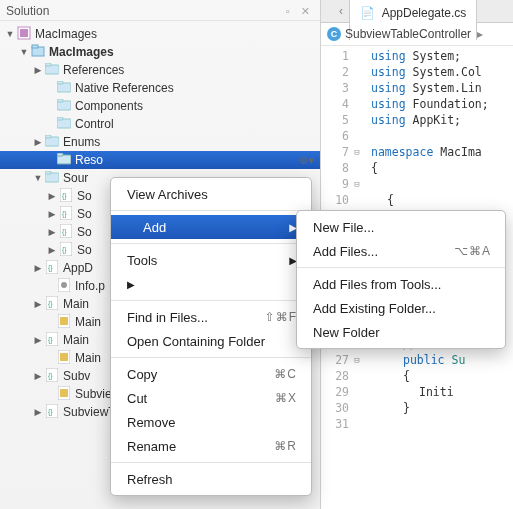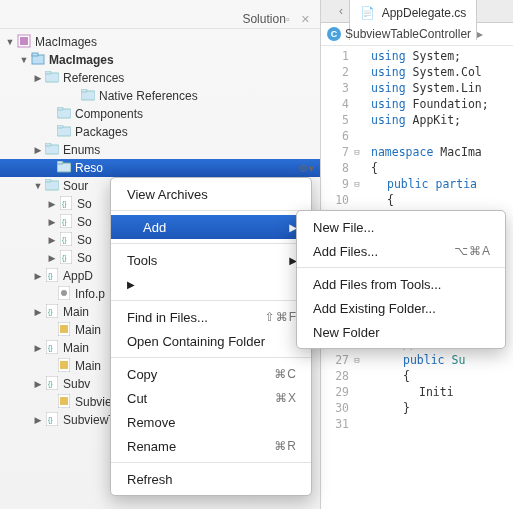--- a/index.html
+++ b/index.html
@@ -15,26 +15,26 @@
   }
   .sidebar {
     position: absolute;
     left: 0; top: 0;
     width: 320px;
     height: 509px;
     background: linear-gradient(#f7f7f7, #f2f2f2);
     border-right: 1px solid #d0d0d0;
   }
   .pad-header {
-    padding: 12px 6px 2px 6px;
+    padding: 4px 6px 2px 6px;
     color: #555;
     font-size: 12px;
     display: flex;
     align-items: center;
-    justify-content: flex-end;
+    justify-content: space-between;
     border-bottom: 1px solid #e3e3e3;
   }
   .pad-header .right-icons { color:#aaa; letter-spacing:4px; font-size:11px;}
   .tree {
     padding-top: 4px;
   }
   .row {
     display: flex;
     align-items: center;
     height: 18px;
@@ -205,21 +205,21 @@
     </div>
 
     <div class="row" style="padding-left:32px">
       <span class="tw">▶</span>
       <span class="icon"><svg width="14" height="12">
             <rect x="0" y="2" width="14" height="9" rx="1" fill="#cfe6f5" stroke="#9cc"></rect>
             <rect x="0" y="0" width="6" height="3" rx="1" fill="#cfe6f5" stroke="#9cc"></rect>
           </svg></span>
       <span class="lbl">References</span>
     </div>
-    <div class="row" style="padding-left:68px">
+    <div class="row" style="padding-left:44px">
       <span class="tw"></span>
       <span class="icon"><svg width="14" height="12">
             <rect x="0" y="2" width="14" height="9" rx="1" fill="#cfe6f5" stroke="#9cc"></rect>
             <rect x="0" y="0" width="6" height="3" rx="1" fill="#cfe6f5" stroke="#9cc"></rect>
           </svg></span>
       <span class="lbl">Native References</span>
     </div>
     <div class="row" style="padding-left:44px">
       <span class="tw"></span>
       <span class="icon"><svg width="14" height="12">
@@ -227,21 +227,21 @@
             <rect x="0" y="0" width="6" height="3" rx="1" fill="#cfe6f5" stroke="#9cc"></rect>
           </svg></span>
       <span class="lbl">Components</span>
     </div>
     <div class="row" style="padding-left:44px">
       <span class="tw"></span>
       <span class="icon"><svg width="14" height="12">
             <rect x="0" y="2" width="14" height="9" rx="1" fill="#cfe6f5" stroke="#9cc"></rect>
             <rect x="0" y="0" width="6" height="3" rx="1" fill="#cfe6f5" stroke="#9cc"></rect>
           </svg></span>
-      <span class="lbl">Packages</span>
+      <span class="lbl">Control</span>
     </div>
     <div class="row" style="padding-left:32px">
       <span class="tw">▶</span>
       <span class="icon"><svg width="14" height="12">
             <rect x="0" y="2" width="14" height="9" rx="1" fill="#cfe6f5" stroke="#9cc"></rect>
             <rect x="0" y="0" width="6" height="3" rx="1" fill="#cfe6f5" stroke="#9cc"></rect>
           </svg></span>
       <span class="lbl">Enums</span>
     </div>
 
@@ -422,21 +422,20 @@
         <span><span class="ind" style="width: 8px;"></span><span class="tok-kw">namespace</span><span class="tok-txt"> MacIma</span></span>
       </div>
       <div class="codeline">
         <span class="ln">8</span>
         <span class="fold"></span>
         <span><span class="ind" style="width: 8px;"></span><span class="tok-txt">{</span></span>
       </div>
       <div class="codeline">
         <span class="ln">9</span>
         <span class="fold">⊟</span>
-        <span><span class="ind" style="width: 24px;"></span><span class="tok-kw">public</span><span class="tok-txt"> </span><span class="tok-kw">partia</span></span>
       </div>
       <div class="codeline">
         <span class="ln">10</span>
         <span class="fold"></span>
         <span><span class="ind" style="width: 24px;"></span><span class="tok-txt">{</span></span>
       </div>
       <div class="codeline">
         <span class="ln">18</span>
         <span class="fold"></span>
         <span><span class="ind" style="width: 0px;"></span></span>

